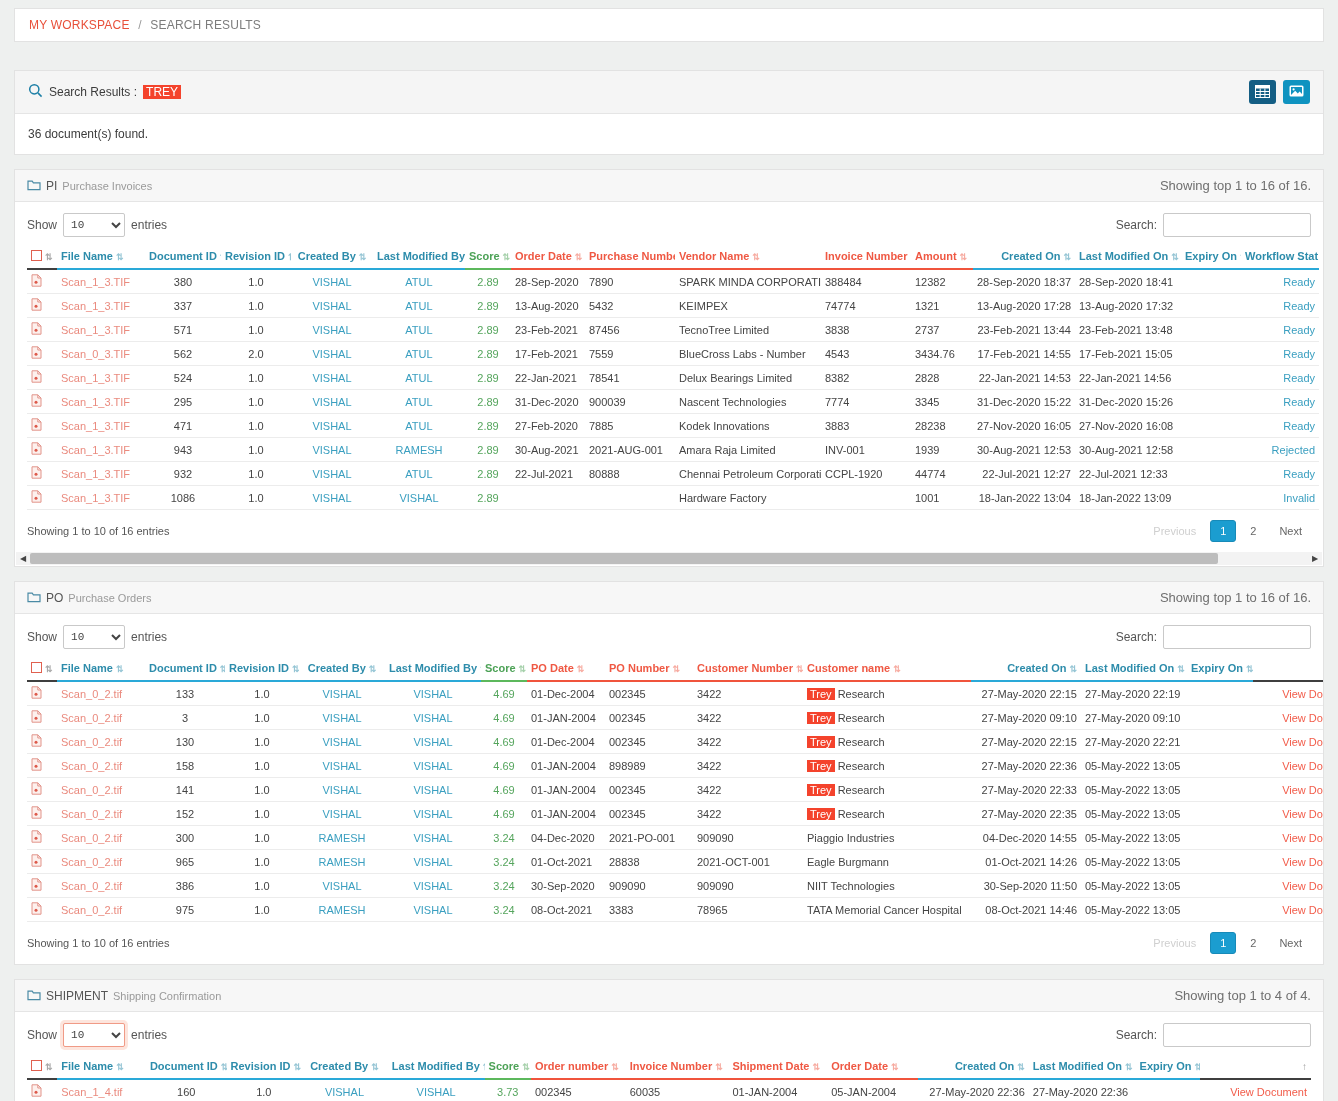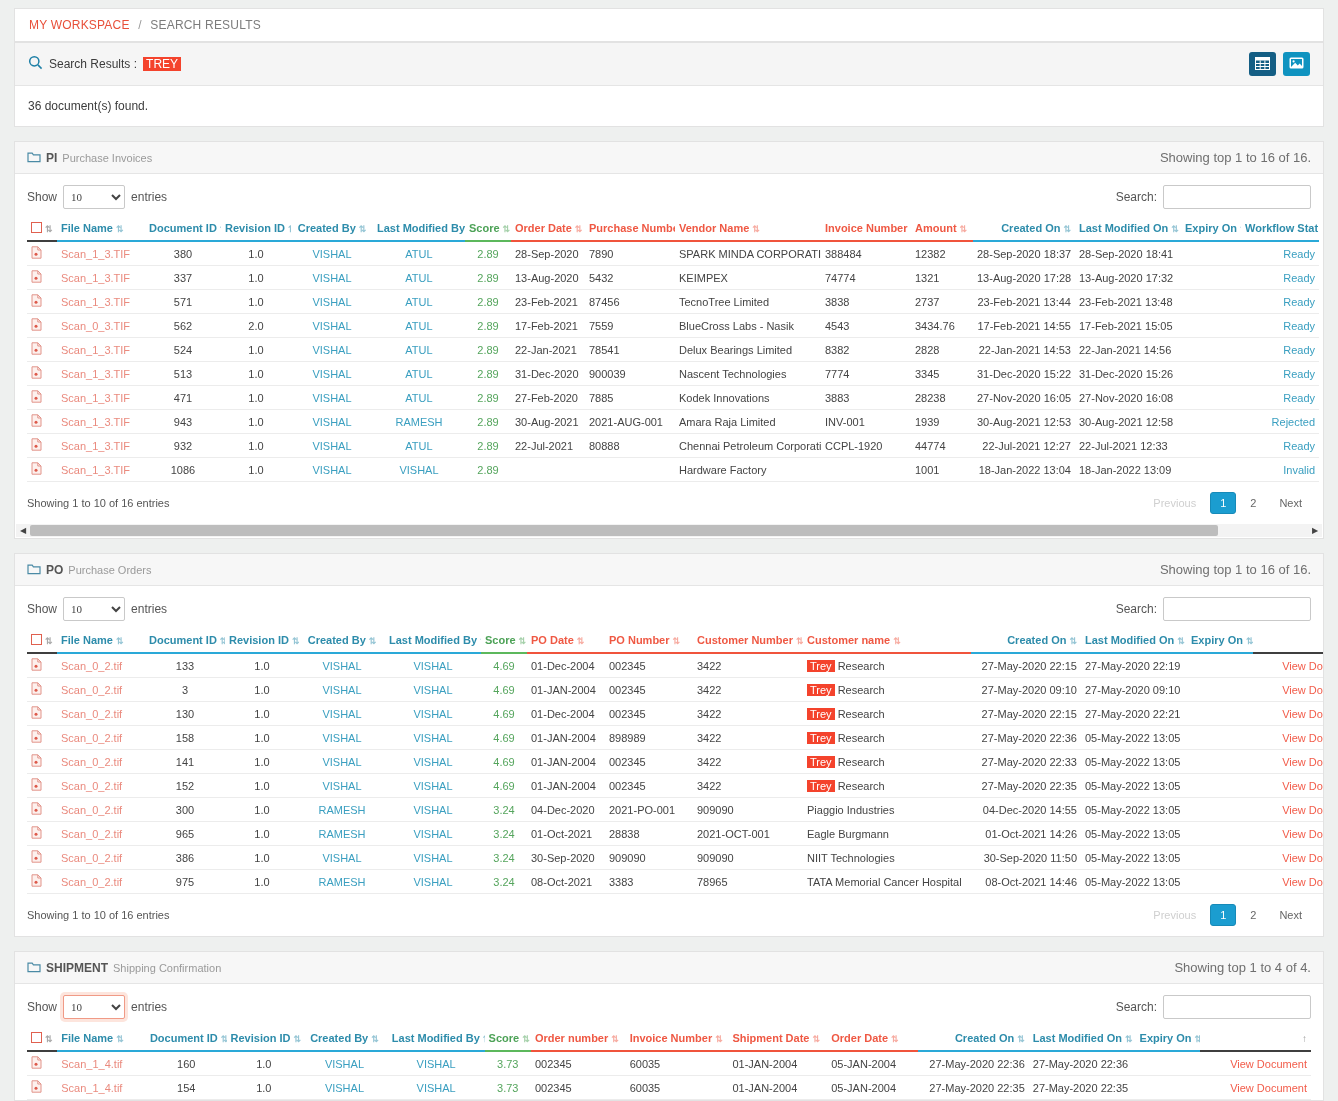--- a/index.html
+++ b/index.html
@@ -6,47 +6,47 @@
   html, body { background: #eef0ef; }
   body {
     width: 1338px; min-height: 1101px;
     font-family: "Liberation Sans", sans-serif;
     font-size: 11px; color: #414141;
   }
   .page { padding: 8px 14px 20px; }
   .panel { background: #fff; border: 1px solid #e2e2e2; }
 
   
-  .breadcrumb { padding: 9px 14px; margin-bottom: 0; font-size: 12px; color: #8a8a8a; letter-spacing: .2px; }
+  .breadcrumb { padding: 9px 14px; margin-bottom: 28px; font-size: 12px; color: #8a8a8a; letter-spacing: .2px; }
   .bc-active { color: #e8503a; cursor: pointer; }
   .bc-sep { margin: 0 5px; color: #9a9a9a; }
   .bc-current { color: #7c7c7c; }
 
   
   .search-panel { margin-bottom: 14px; }
   .search-head { background: #f5f5f5; border-bottom: 1px solid #e5e5e5; padding: 9px 13px; display: flex; justify-content: space-between; align-items: center; }
   .search-title { font-size: 12px; color: #3c3c3c; display: flex; align-items: center; gap: 6px; }
   .hl { background: #f4432c; color: #fff; padding: 0 3px; }
   .view-btns { display: flex; gap: 7px; }
   .vbtn { width: 27px; height: 24px; border-radius: 3px; display: flex; align-items: center; justify-content: center; cursor: pointer; }
   .vbtn.dark { background: #145e84; }
   .vbtn.light { background: #0f93c0; }
   .search-body { padding: 13px 13px; font-size: 12px; color: #3c3c3c; }
 
   
   .section { margin-bottom: 14px; }
   .sec-head { background: #f7f7f7; border-bottom: 1px solid #e5e5e5; padding: 8px 12px; display: flex; justify-content: space-between; align-items: center; }
   .sec-title-wrap { display: flex; align-items: center; gap: 5px; }
-  .sec-code { font-weight: bold; font-size: 12px; color: #555; }
+  .sec-code { font-weight: normal; font-size: 12px; color: #555; }
   .sec-sub { font-size: 11px; color: #9a9a9a; }
   .sec-showing { font-size: 13px; color: #6f6f6f; }
 
   .controls { display: flex; justify-content: space-between; align-items: center; padding: 11px 12px 9px; }
   .show-entries { display: flex; align-items: center; gap: 6px; color: #555; font-size: 12px; }
-  .show-entries select { width: 62px; height: 24px; border: 1px solid #c9c9c9; border-radius: 2px; font-size: 11px; color: #444; background: #fff; padding: 0 3px; font-family: Liberation Serif, serif; }
+  .show-entries select { width: 62px; height: 24px; border: 1px solid #c9c9c9; border-radius: 2px; font-size: 11px; color: #444; background: #fff; padding: 0 3px; font-family: Liberation Mono, monospace; }
   .show-entries select.hl-select { border: 1px solid #f09a86; box-shadow: 0 0 0 3px rgba(246,150,120,0.25); }
   .search-box { display: flex; align-items: center; gap: 6px; color: #555; font-size: 12px; }
   .search-box input { width: 148px; height: 24px; border: 1px solid #c9c9c9; border-radius: 2px; padding: 0 5px; font-size: 11px; font-family: "Liberation Sans", sans-serif; }
 
   .table-wrap { overflow: hidden; padding: 0 12px; }
   table { border-collapse: collapse; table-layout: fixed; width: 100%; }
   th { font-size: 11px; font-weight: bold; padding: 4px 4px 6px; white-space: nowrap; overflow: hidden; text-align: left; }
   .col-blue  { color: #2d8cab; border-bottom: 2px solid #2aa9d8; }
   .col-green { color: #4da257; border-bottom: 2px solid #5cb85c; }
   .col-red   { color: #ef5843; border-bottom: 2px solid #f0543c; margin-top: 12px; }
@@ -266,21 +266,21 @@
                     <circle cx="5" cy="8.2" r="1.5" fill="#dd5a4b"></circle>
                   </svg></td>
                 <td class="a-l k-filename">Scan_0_3.TIF</td>
                 <td class="a-c k-text">562</td>
                 <td class="a-c k-text">2.0</td>
                 <td class="a-c k-user">VISHAL</td>
                 <td class="a-c k-user">ATUL</td>
                 <td class="a-c k-score">2.89</td>
                 <td class="a-l k-text">17-Feb-2021</td>
                 <td class="a-l k-text">7559</td>
-                <td class="a-l k-text">BlueCross Labs - Nasik</td>
+                <td class="a-l k-text">BlueCross Labs - Number</td>
                 <td class="a-l k-text">4543</td>
                 <td class="a-l k-text">3434.76</td>
                 <td class="a-r k-text">17-Feb-2021 14:55</td>
                 <td class="a-l k-text">17-Feb-2021 15:05</td>
                 <td class="a-l k-text"></td>
                 <td class="a-r k-status">Ready</td>
               </tr>
               <tr>
                 <td class="a-l k-select"><svg width="11" height="13" viewBox="0 0 11 13">
                     <path d="M1 .8h5.8L10 4v8.2H1z" fill="#fdf0ed" stroke="#e2948a"></path>
@@ -303,21 +303,21 @@
                 <td class="a-l k-text"></td>
                 <td class="a-r k-status">Ready</td>
               </tr>
               <tr>
                 <td class="a-l k-select"><svg width="11" height="13" viewBox="0 0 11 13">
                     <path d="M1 .8h5.8L10 4v8.2H1z" fill="#fdf0ed" stroke="#e2948a"></path>
                     <path d="M6.8 .8v3.2H10" fill="none" stroke="#e2948a"></path>
                     <circle cx="5" cy="8.2" r="1.5" fill="#dd5a4b"></circle>
                   </svg></td>
                 <td class="a-l k-filename">Scan_1_3.TIF</td>
-                <td class="a-c k-text">513</td>
+                <td class="a-c k-text">295</td>
                 <td class="a-c k-text">1.0</td>
                 <td class="a-c k-user">VISHAL</td>
                 <td class="a-c k-user">ATUL</td>
                 <td class="a-c k-score">2.89</td>
                 <td class="a-l k-text">31-Dec-2020</td>
                 <td class="a-l k-text">900039</td>
                 <td class="a-l k-text">Nascent Technologies</td>
                 <td class="a-l k-text">7774</td>
                 <td class="a-l k-text">3345</td>
                 <td class="a-r k-text">31-Dec-2020 15:22</td>

